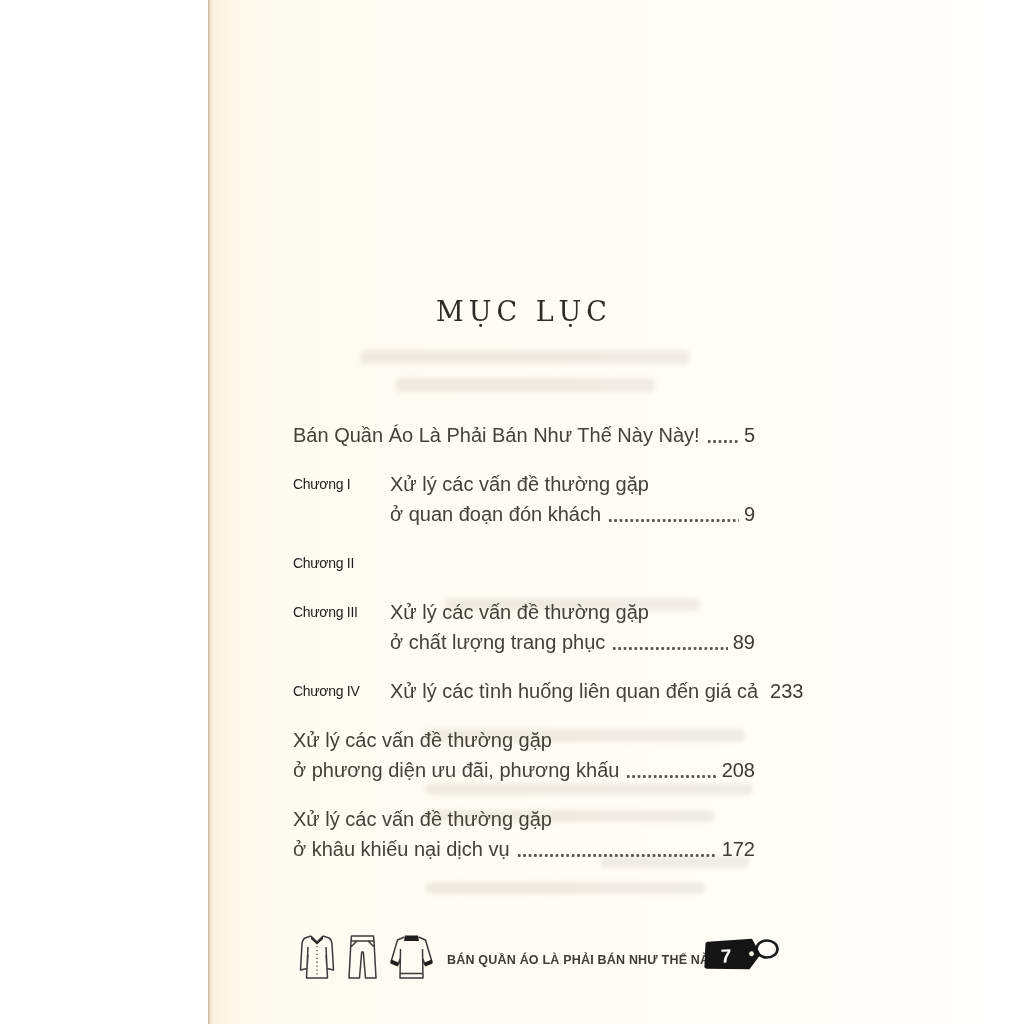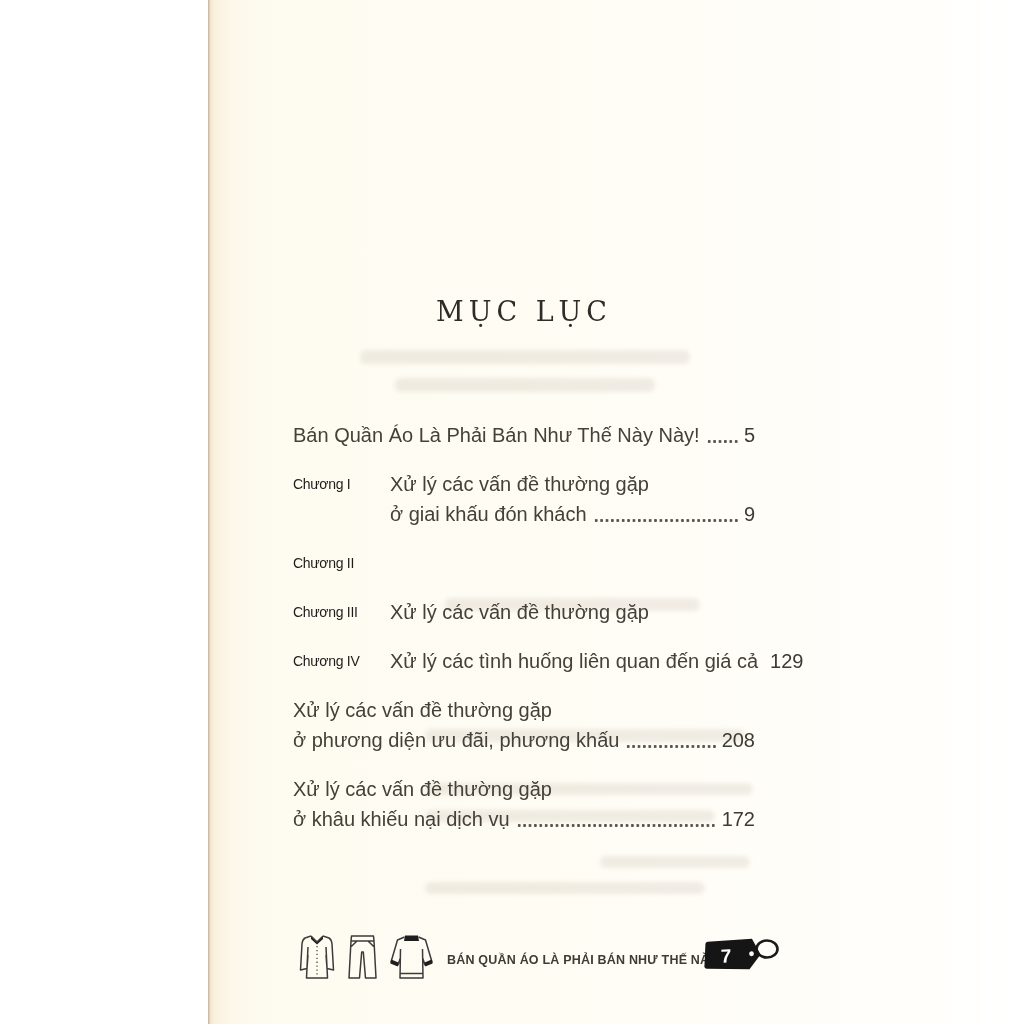--- a/index.html
+++ b/index.html
@@ -132,47 +132,52 @@
         </div>
       </div>
 
       <div class="entry">
         <div class="label">Chương I</div>
         <div class="desc">
           <div class="line">
               <span class="txt">Xử lý các vấn đề thường gặp</span>
             </div>
           <div class="line">
-            <span class="txt">ở giai khấu đón khách</span>
+            <span class="txt">ở quan đoạn đón khách</span>
             <span class="leader"></span>
             <span class="pagenum">9</span>
           </div>
         </div>
       </div>
 
       <div class="entry">
         <div class="label">Chương II</div>
       </div>
 
       <div class="entry">
         <div class="label">Chương III</div>
         <div class="desc">
           <div class="line">
               <span class="txt">Xử lý các vấn đề thường gặp</span>
             </div>
+          <div class="line">
+            <span class="txt">ở chất lượng trang phục</span>
+            <span class="leader"></span>
+            <span class="pagenum">89</span>
+          </div>
         </div>
       </div>
 
       <div class="entry">
         <div class="label">Chương IV</div>
         <div class="desc">
           <div class="line">
             <span class="txt">Xử lý các tình huống liên quan đến giá cả</span>
             <span class="leader"></span>
-            <span class="pagenum">129</span>
+            <span class="pagenum">233</span>
           </div>
         </div>
       </div>
 
       <div class="entry">
         <div class="desc">
           <div class="line">
               <span class="txt">Xử lý các vấn đề thường gặp</span>
             </div>
           <div class="line">

